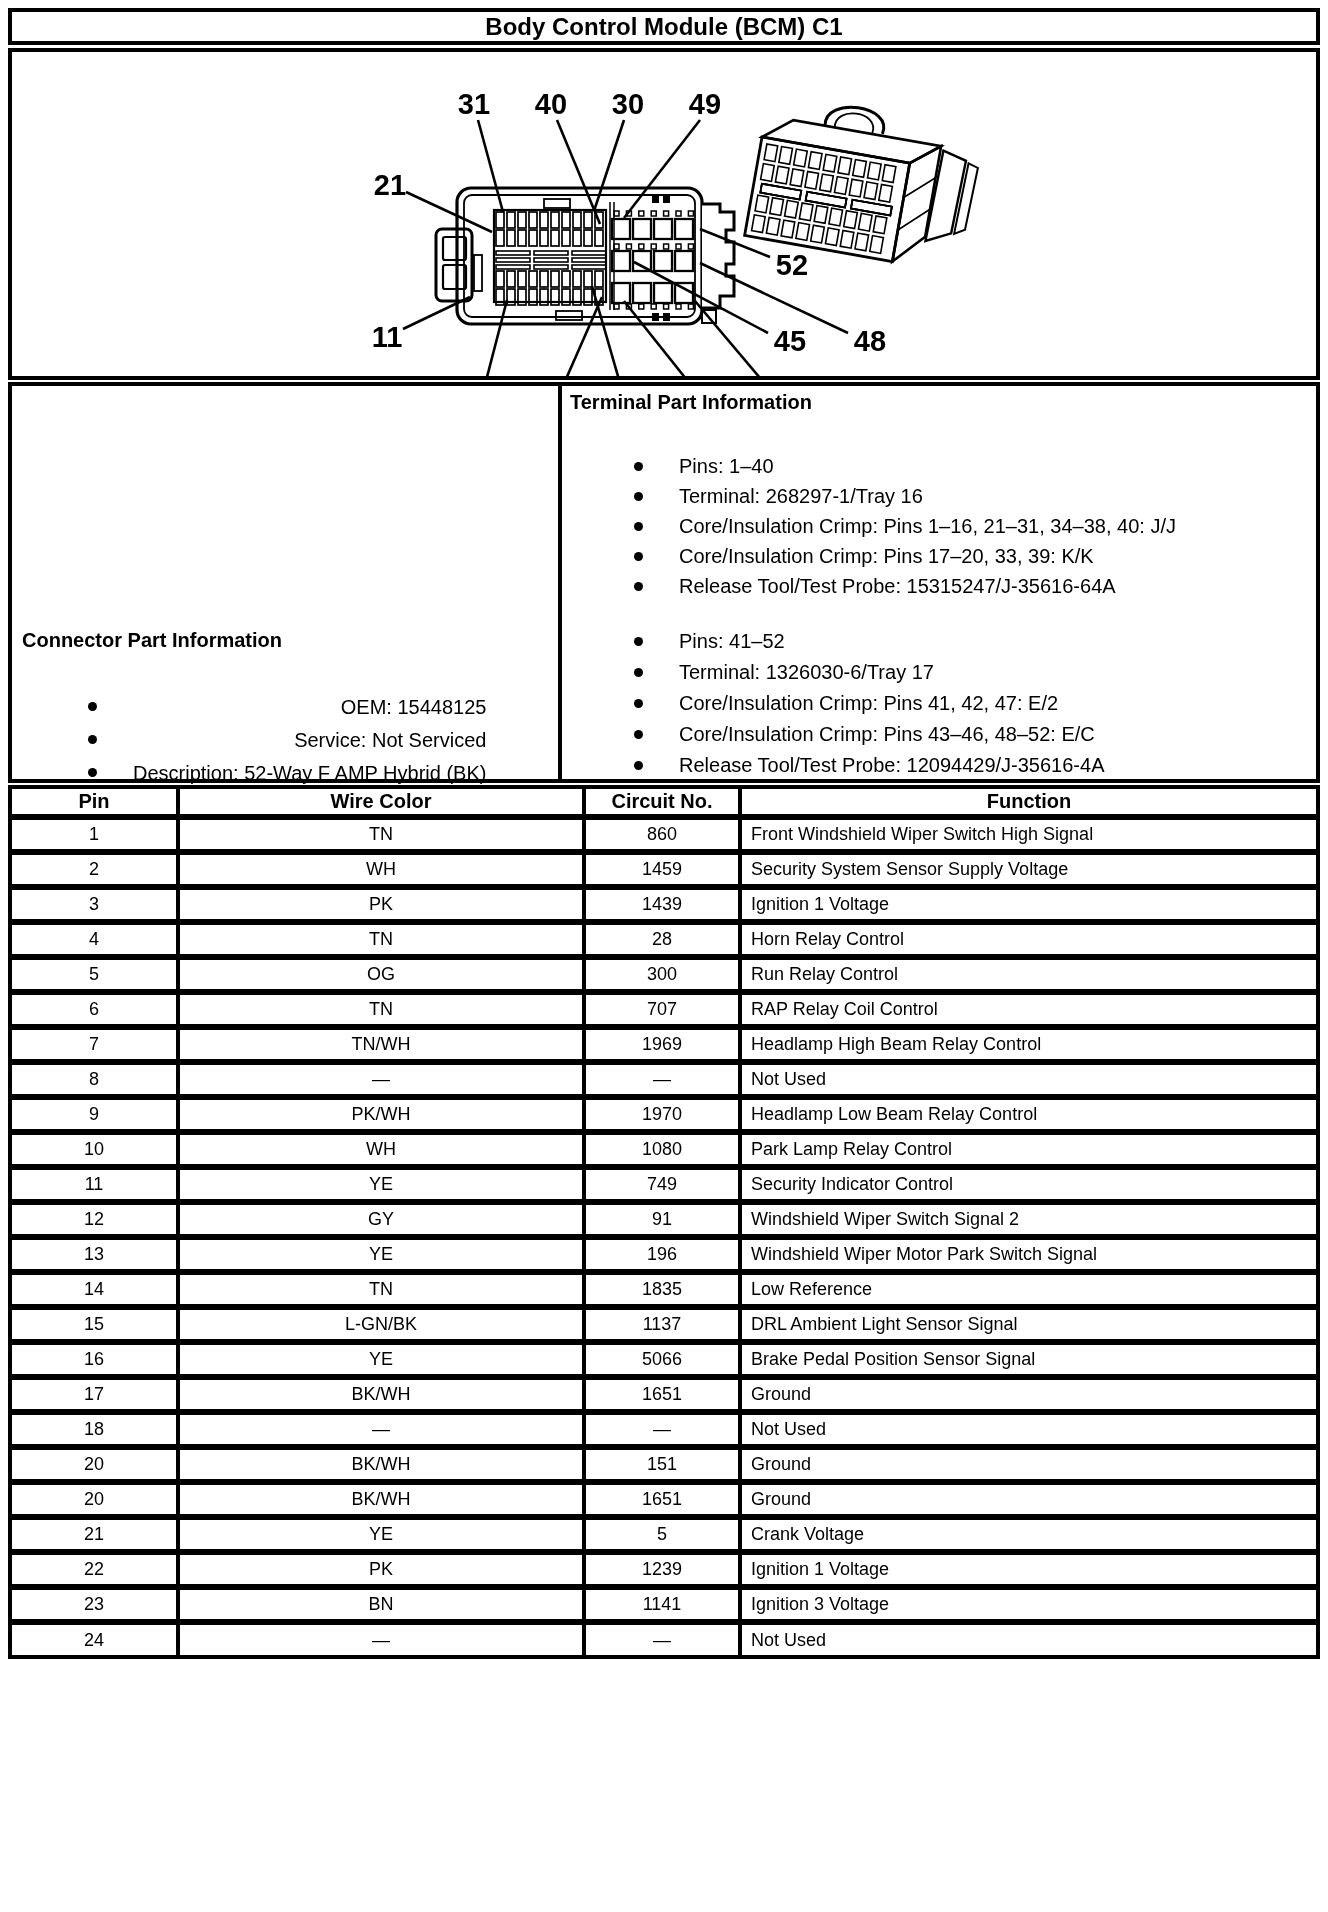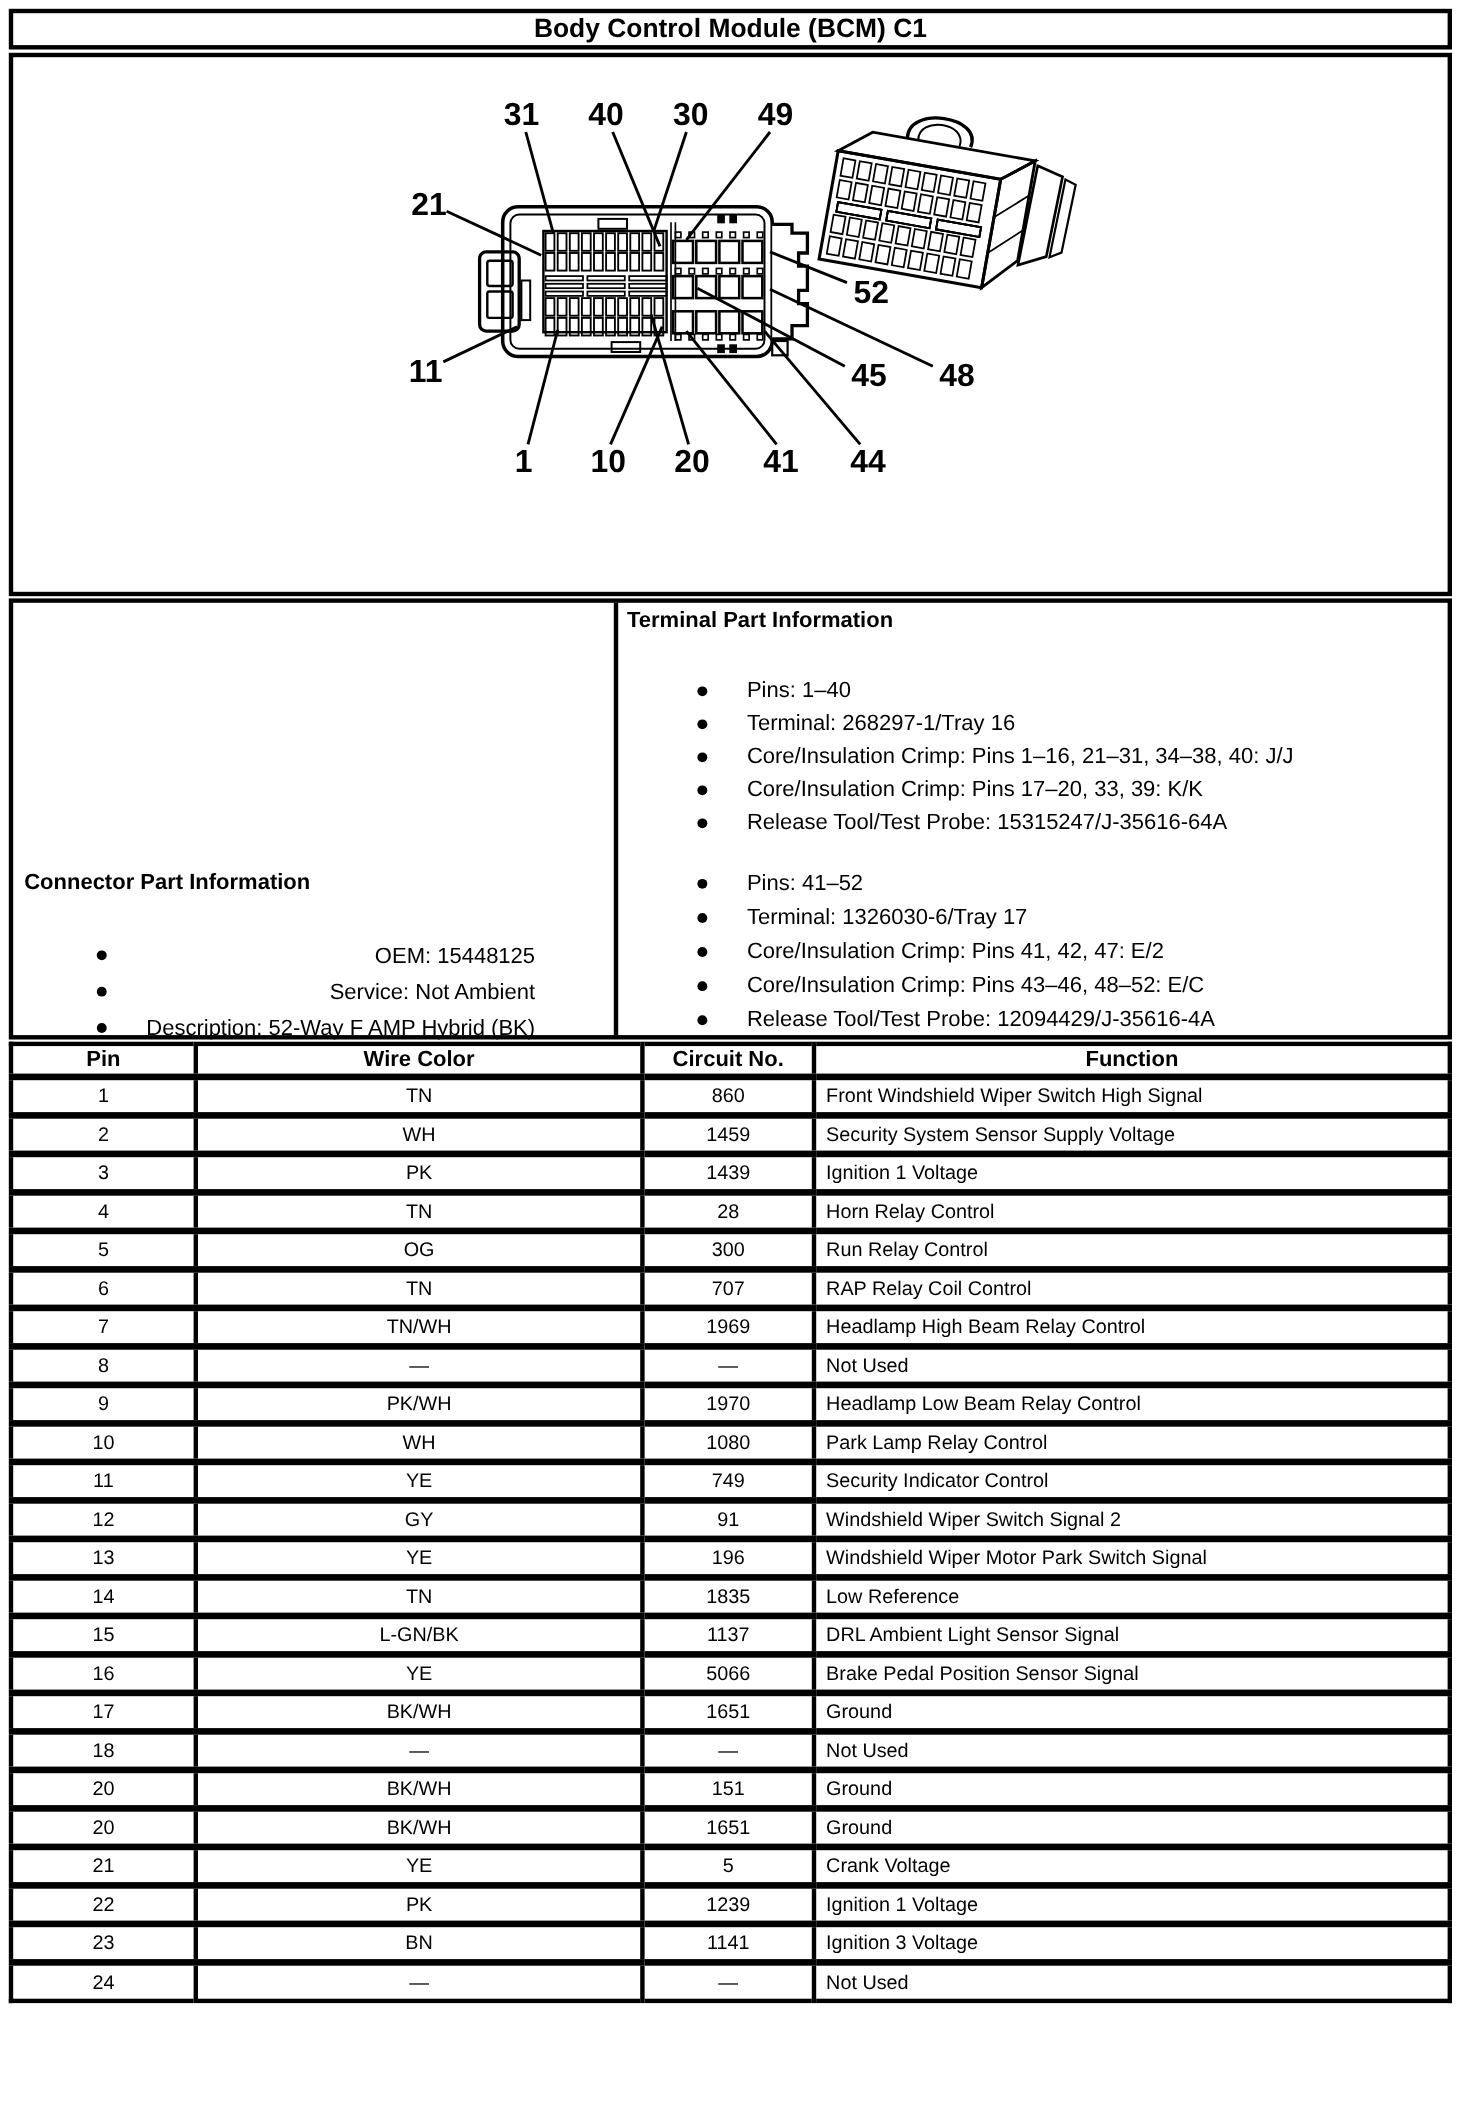--- a/index.html
+++ b/index.html
@@ -16,21 +16,21 @@
     border:4px solid #000;
     height:37px; line-height:29px;
     text-align:center;
     font-weight:bold; font-size:24px;
     margin-bottom:3px;
   }
 
   
   .diagram-box {
     border:4px solid #000;
-    height:494px;
+    height:332px;
     margin-bottom:2px;
     position:relative;
     overflow:hidden;
   }
   .diagram-box svg { display:block; }
   .callout {
     font-family:"Liberation Sans", sans-serif;
     font-size:29px; font-weight:bold; fill:#000;
   }
   .leader { stroke:#000; stroke-width:2.6; }
@@ -305,21 +305,21 @@
         <text class="callout" x="777" y="377">44</text>
       </g>
     </svg>
   </div>
 
   <div class="info-row">
     <div class="connector-cell">
       <div class="info-heading">Connector Part Information</div>
       <ul class="bullets">
         <li>OEM: 15448125</li>
-        <li>Service: Not Ambient</li>
+        <li>Service: Not Serviced</li>
         <li>Description: 52-Way F AMP Hybrid (BK)</li>
       </ul>
     </div>
     <div class="terminal-cell">
       <div class="info-heading">Terminal Part Information</div>
       <ul class="bullets g1">
         <li>Pins: 1–40</li>
         <li>Terminal: 268297-1/Tray 16</li>
         <li>Core/Insulation Crimp: Pins 1–16, 21–31, 34–38, 40: J/J</li>
         <li>Core/Insulation Crimp: Pins 17–20, 33, 39: K/K</li>

